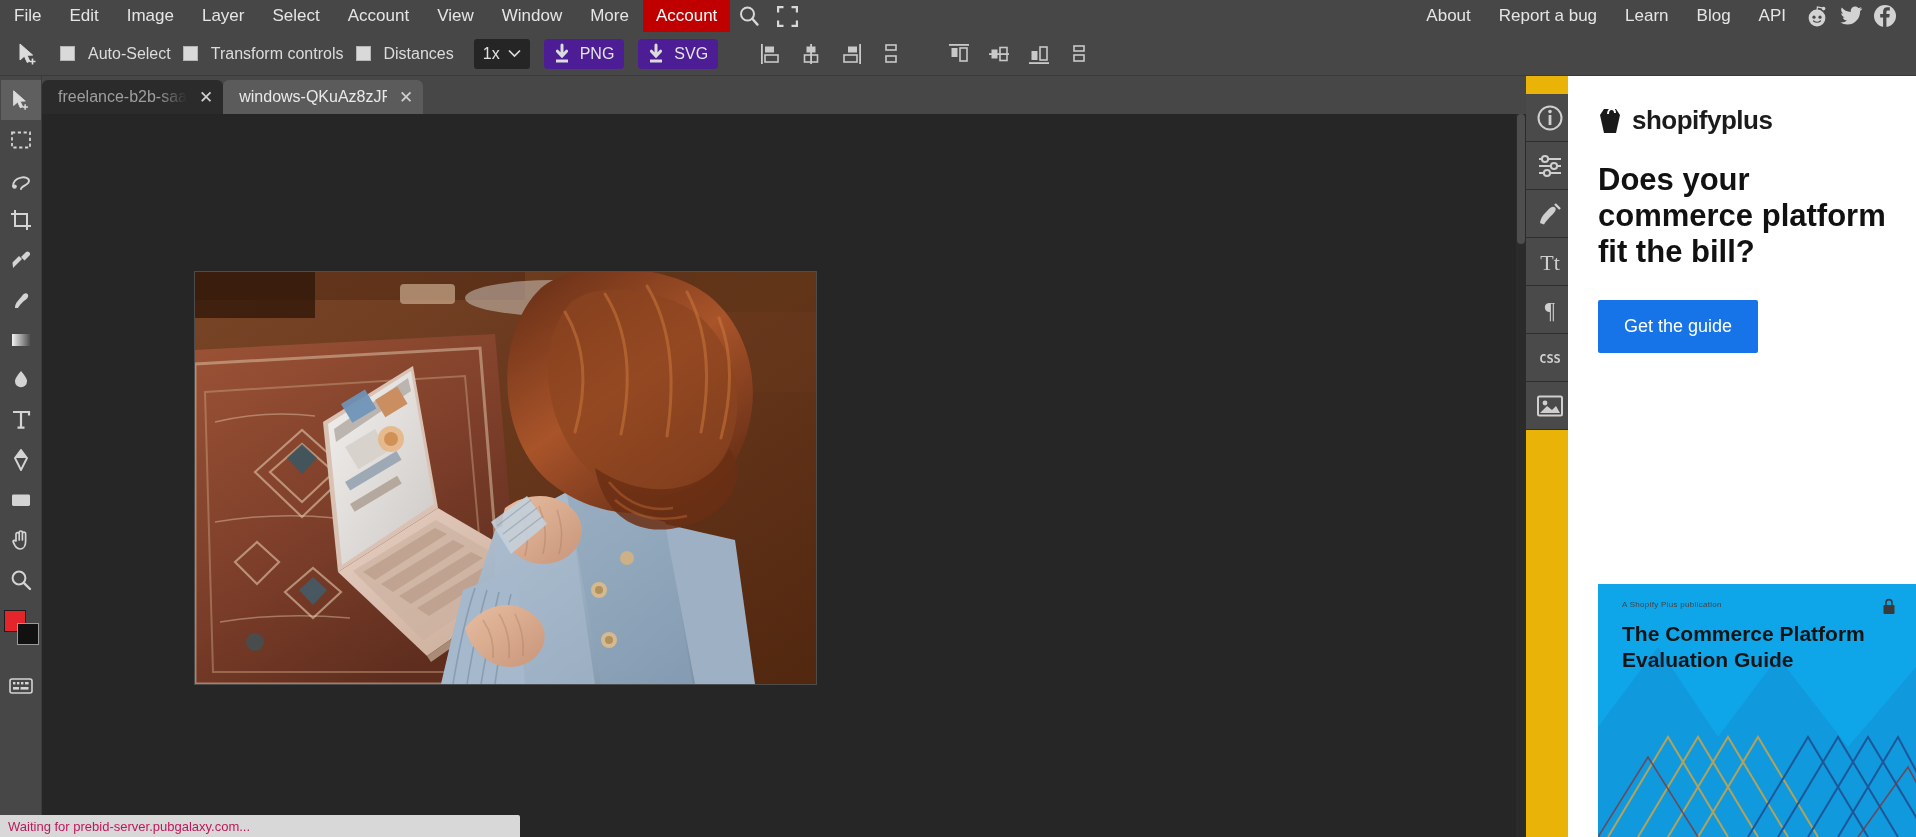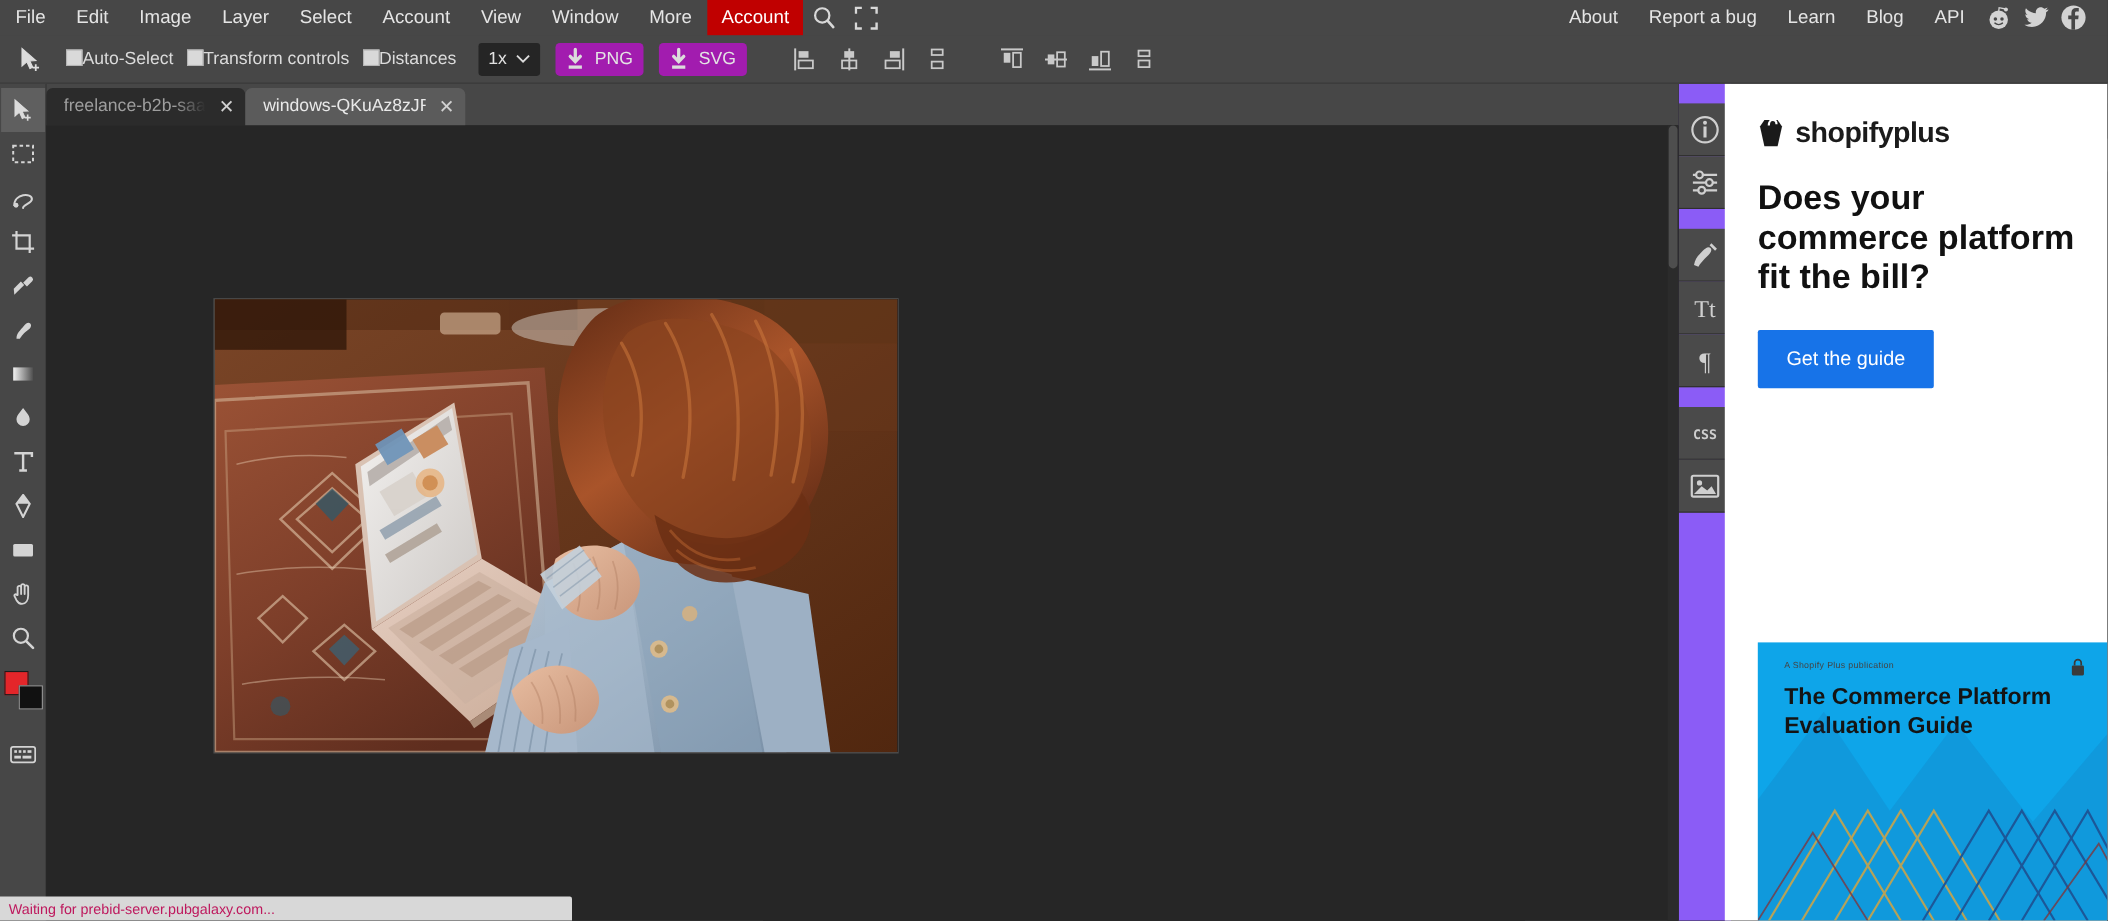--- a/index.html
+++ b/index.html
@@ -29,32 +29,32 @@
   .menubar-right { margin-left: auto; display: flex; align-items: center; padding-right: 14px; }
   .social-icon { width: 34px; height: 32px; display: flex; align-items: center; justify-content: center; }
 
   
   .optbar {
     height: 44px; background: #474747; display: flex; align-items: center;
     flex: 0 0 44px; border-bottom: 1px solid #3a3a3a; position: relative; z-index: 25;
     padding-left: 8px;
   }
   .opt-tool-icon { width: 40px; height: 40px; display:flex; align-items:center; justify-content:center; }
-  .checkopt { display: flex; gap: 0; margin-left: 12px; cursor: default; }
+  .checkopt { display: flex; align-items: center; gap: 13px; margin-left: 12px; cursor: default; }
   .checkbox-sq {
     width: 15px; height: 15px; background: #d9d9d9; border: 1px solid #b5b5b5; flex: 0 0 15px;
   }
   .checkopt span { font-size: 16px; color: #dcdcdc; white-space: nowrap; }
   .zoomsel {
     margin-left: 20px; background: #252525; border-radius: 3px; height: 30px;
     display: flex; align-items: center; padding: 0 9px; gap: 8px; cursor: default;
   }
   .zoomsel span { font-size: 16px; color: #e2e2e2; }
   .dlbtn {
-    margin-left: 14px; background: #a21caf; border-radius: 4px; height: 30px;
+    margin-left: 14px; background: #4c1d95; border-radius: 4px; height: 30px;
     display: flex; align-items: center; padding: 0 10px 0 7px; gap: 7px; cursor: default;
   }
   .dlbtn span { font-size: 16px; color: #e4e4e4; }
   .align-group { display: flex; align-items: center; margin-left: 36px; gap: 6px; }
   .align-group.second { margin-left: 34px; }
   .align-btn { width: 34px; height: 34px; display: flex; align-items: center; justify-content: center; cursor: default; }
 
   
   .mainwrap { flex: 1; display: flex; position: relative; min-height: 0; }
 
@@ -106,28 +106,28 @@
 
   
   .canvas-vscroll {
     position: absolute; right: 0; top: 38px; bottom: 0; width: 10px; background: #2b2b2b;
   }
   .canvas-vscroll .thumb { position: absolute; top: 0; left: 1px; width: 8px; height: 130px; background: #4e4e4e; border-radius: 4px; }
 
   
   .rightdock { width: 390px; flex: 0 0 390px; display: flex; background: #252525; }
   .dock-iconcol {
-    width: 48px; flex: 0 0 48px; background: #8b5cf6; padding-top: 18px;
+    width: 48px; flex: 0 0 48px; background: #eab308; padding-top: 18px;
     display: flex; flex-direction: column; align-items: center;
   }
   .dock-ic {
     width: 48px; height: 48px; display: flex; align-items: center; justify-content: center;
     background: #4a4a4a; cursor: default; border-bottom: 1px solid #2f2f2f;
   }
-  .dock-ic.gap { margin-top: 18px; }
+  .dock-ic.gap { }
 
   .dock-panels { flex: 1; display: flex; flex-direction: column; min-width: 0; }
   .panel-collapse-handle {
     height: 18px; display: flex; align-items: center; justify-content: center;
     font-size: 12px; color: #cfcfcf; letter-spacing: -1px; background: #252525;
   }
   .panel { background: #252525; display: flex; flex-direction: column; min-height: 0; }
   .panel-tabs {
     height: 32px; display: flex; align-items: flex-end; background: #252525; position: relative;
   }

